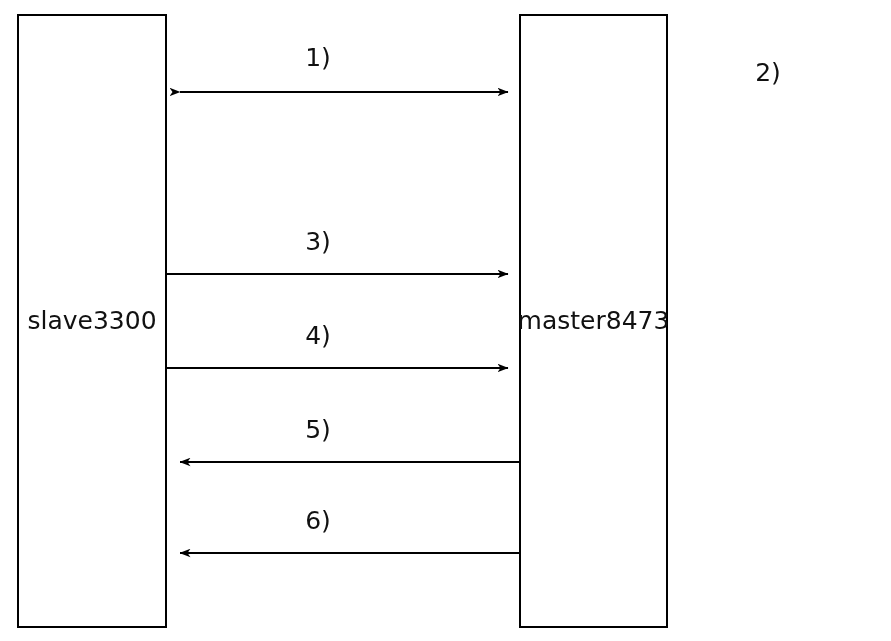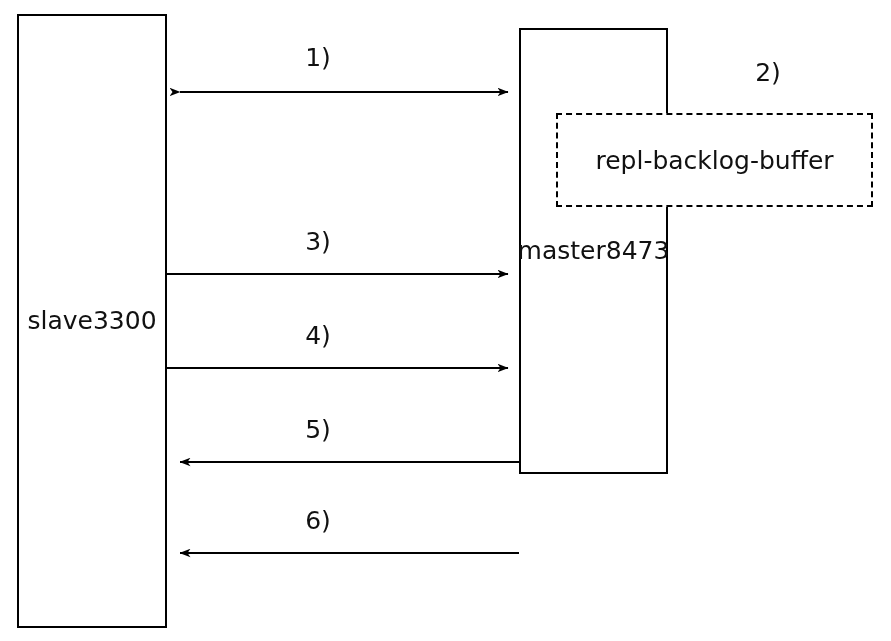--- a/index.html
+++ b/index.html
@@ -31,23 +31,23 @@
     z-index: 3;
   }
   #slave-box {
     left: 17px;
     top: 14px;
     width: 150px;
     height: 614px;
   }
   #master-box {
     left: 519px;
-    top: 28px;
+    top: 14px;
     width: 149px;
-    height: 446px;
+    height: 614px;
   }
   .node-label {
     font-size: 25px;
     color: #111111;
     line-height: 1.28;
     text-align: center;
     white-space: nowrap;
   }
 
   
@@ -121,23 +121,20 @@
   <div id="slave-box" class="node-box">
     <div class="node-label">slave</div>
     <div class="node-label">3300</div>
   </div>
 
   <div id="master-box" class="node-box">
     <div class="node-label">master</div>
     <div class="node-label">8473</div>
   </div>
 
-  <div id="buffer-box">
-    <div id="buffer-label">repl-backlog-buffer</div>
-  </div>
 
   <div class="step-label" style="left:318px; top:57px;">1)</div>
   <div class="step-label" style="left:768px; top:72px;">2)</div>
   <div class="step-label" style="left:318px; top:241px;">3)</div>
   <div class="step-label" style="left:318px; top:335px;">4)</div>
   <div class="step-label" style="left:318px; top:429px;">5)</div>
   <div class="step-label" style="left:318px; top:520px;">6)</div>
 
 </div>
 

